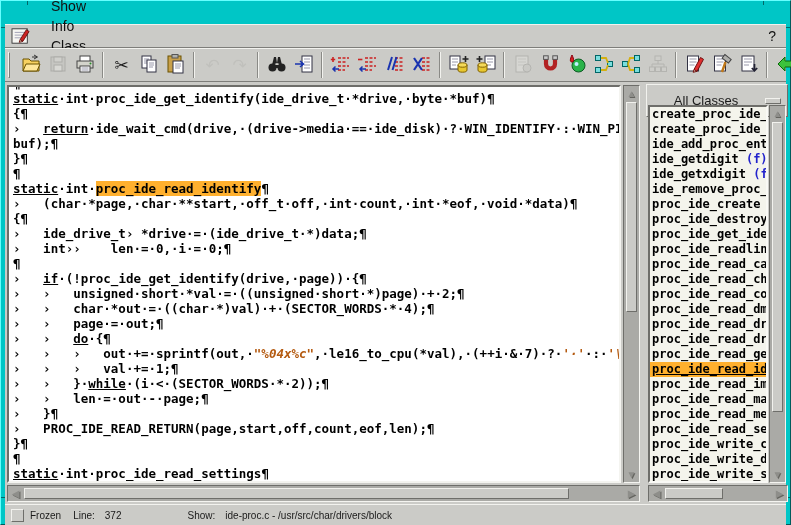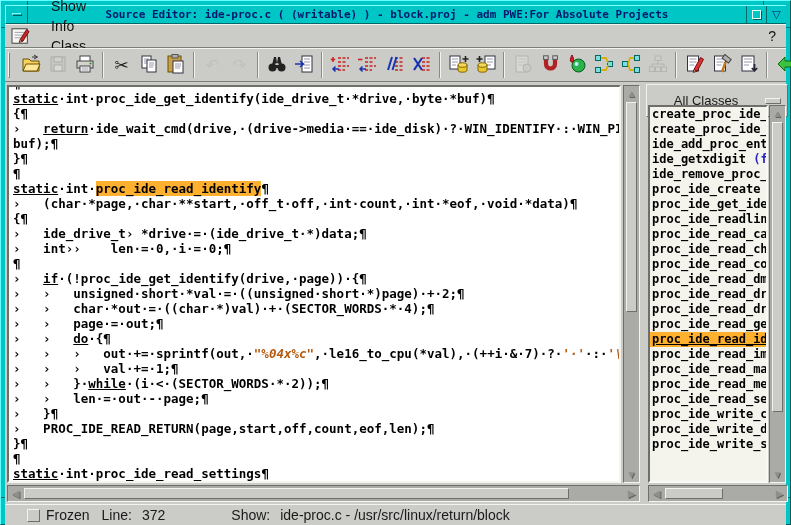--- a/index.html
+++ b/index.html
@@ -140,21 +140,21 @@
 
   .cl-vsb { left:764px; top:23px; height:378px; }
   .cl-vsb .thumb { left:2px; right:2px; top:16px; height:290px; }
   .cl-hsb { left:643px; top:403px; width:140px; }
   .cl-hsb .thumb { top:2px; bottom:2px; left:16px; width:58px; }
 
   
   .statusbar {
     position:absolute; left:0; top:422px; right:0; height:21px;
     background:#cbcbc7; display:flex; align-items:center;
-    border-top:1px solid #f2f2ee; font-size:14px; color:#1a1a1a;padding-left:16px;
+    border-top:1px solid #f2f2ee; font-size:10px; color:#1a1a1a;
   }
   .frz-box { width:13px; height:13px; margin:0 6px 0 6px; background:#cbcbc7;
     border-top:1px solid #f2f2ee; border-left:1px solid #f2f2ee;
     border-right:1px solid #6e6e6a; border-bottom:1px solid #6e6e6a; }
   .st-line-label { margin-left:12px; }
   .st-line-val { margin-left:10px; }
   .st-file-label { margin-left:66px; }
   .st-file-val { margin-left:10px; }
 </style>
 </head>
@@ -164,34 +164,20 @@
 
   <div class="notch" style="left:26px; top:0; width:1px; height:4px;"></div>
   <div class="notch" style="right:26px; top:0; width:1px; height:4px;"></div>
   <div class="notch" style="left:26px; bottom:0; width:1px; height:4px;"></div>
   <div class="notch" style="right:26px; bottom:0; width:1px; height:4px;"></div>
   <div class="notch" style="left:0; top:26px; width:4px; height:1px;"></div>
   <div class="notch" style="right:0; top:26px; width:4px; height:1px;"></div>
   <div class="notch" style="left:0; bottom:26px; width:4px; height:1px;"></div>
   <div class="notch" style="right:0; bottom:26px; width:4px; height:1px;"></div>
 
-  <div class="titlebar">
-    <div class="tb-sysbtn">
-      <div class="dash"></div>
-    </div>
-    <div class="tb-title">Source Editor: ide-proc.c ( (writable) )  - block.proj - adm PWE:For Absolute Projects</div>
-    <div class="tb-right">
-      <div class="tb-btn">
-        <div class="sq"></div>
-      </div>
-      <div class="tb-btn">
-        <span>▽</span>
-      </div>
-    </div>
-  </div>
 
   <div class="menubar">
     <svg class="app-icon" viewBox="0 0 22 20">
       <rect x="1" y="2" width="17" height="16" fill="#f6f6f2" stroke="#333"></rect>
       <path d="M4 6h11M4 9h11M4 12h8" stroke="#9a9ab0" fill="none"></path>
       <path d="M10 14 L17 3 L20 5 L13 16 Z" fill="#cc2222" stroke="#661111"></path>
       <path d="M10 14 l3 2 l-4 1 Z" fill="#f0e0c0" stroke="#661111"></path>
     </svg>
     <div id="menu-items" style="display:flex;flex-direction:column;">
         <span class="menu-item">File</span>
@@ -420,23 +406,25 @@
 
     <div class="classes-header">
       <span class="lbl">All Classes</span>
       <span class="opt-dash"></span>
     </div>
 
     <div class="classes-list" id="classes-list">
         <div class="cls-item"><span>create_proc_ide_drives</span></div>
         <div class="cls-item"><span>create_proc_ide_interfaces</span></div>
         <div class="cls-item"><span>ide_add_proc_entries</span></div>
+        <div class="cls-item"><span>ide_getdigit </span><span class="cls-f">(f)</span></div>
         <div class="cls-item"><span>ide_getxdigit </span><span class="cls-f">(f)</span></div>
         <div class="cls-item"><span>ide_remove_proc_entries</span></div>
         <div class="cls-item"><span>proc_ide_create</span></div>
+        <div class="cls-item"><span>proc_ide_destroy</span></div>
         <div class="cls-item"><span>proc_ide_get_identify</span></div>
         <div class="cls-item"><span>proc_ide_readlink</span></div>
         <div class="cls-item"><span>proc_ide_read_capacity</span></div>
         <div class="cls-item"><span>proc_ide_read_channel</span></div>
         <div class="cls-item"><span>proc_ide_read_config</span></div>
         <div class="cls-item"><span>proc_ide_read_dmesg</span></div>
         <div class="cls-item"><span>proc_ide_read_driver</span></div>
         <div class="cls-item"><span>proc_ide_read_drives</span></div>
         <div class="cls-item"><span>proc_ide_read_geometry</span></div>
         <div class="cls-item selected"><span>proc_ide_read_identify</span></div>
@@ -459,16 +447,16 @@
       <div class="thumb"></div>
       <div class="arr rt">▶</div>
     </div>
 
     <div class="statusbar">
       <div class="frz-box"></div>
       <span>Frozen</span>
       <span class="st-line-label">Line:</span>
       <span class="st-line-val">372</span>
       <span class="st-file-label">Show:</span>
-      <span class="st-file-val">ide-proc.c - /usr/src/linux/return/block</span>
+      <span class="st-file-val">ide-proc.c - /usr/src/char/drivers/block</span>
     </div>
   </div>
 </div>
 
 </body></html>

